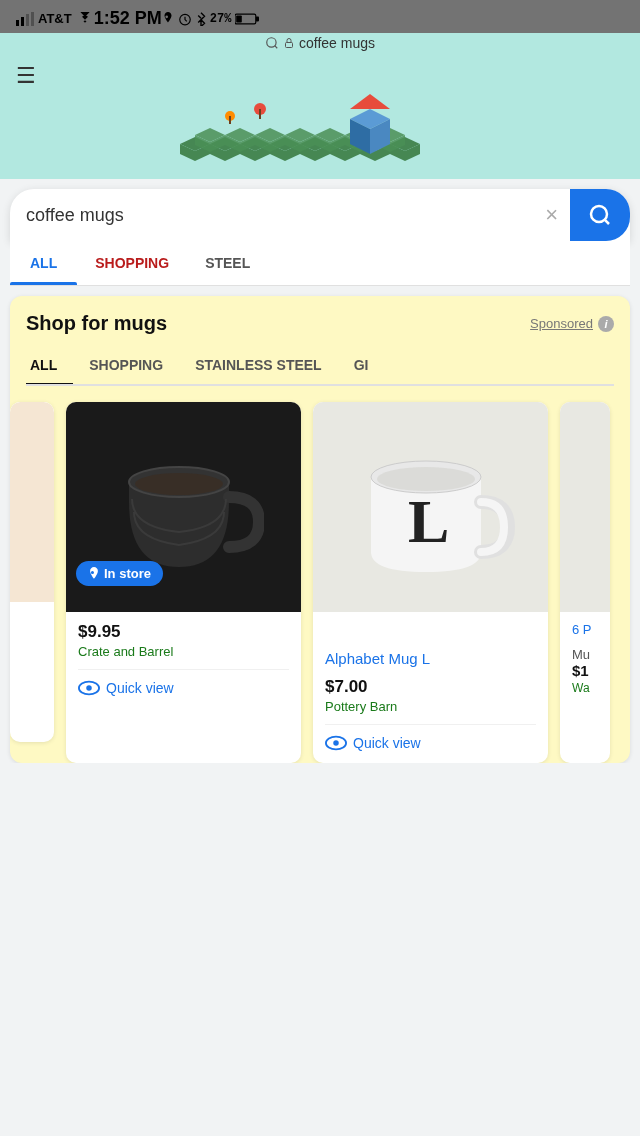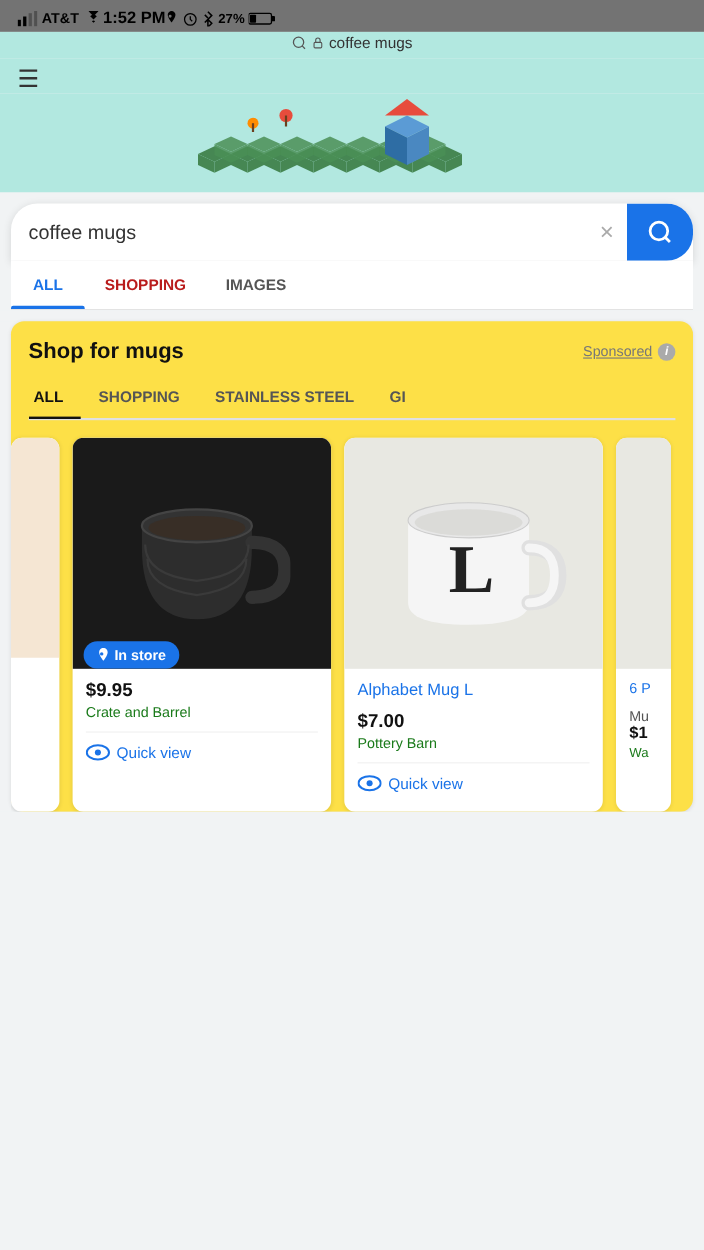--- a/index.html
+++ b/index.html
@@ -10,22 +10,22 @@
     .status-bar {
       background: #737373;
       display: flex;
       align-items: center;
       padding: 8px 16px 4px;
       font-size: 13px;
       font-weight: 600;
       color: #000;
     }
     .status-left { display: flex; align-items: center; gap: 4px; }
-    .status-center { font-size: 15px; font-weight: 600; }
-    .status-right { display: flex; align-items: center; gap: 4px; font-size: 12px; }
+    .status-center { font-size: 18px; font-weight: 600; }
+    .status-right { display: flex; align-items: center; gap: 4px; font-size: 12px; font-family: Liberation Mono, monospace; }
 
     
     .url-bar {
       background: #b2e8e0;
       text-align: center;
       padding: 2px 0 6px;
       font-size: 13px;
       color: #333;
       display: flex;
       justify-content: center;
@@ -224,28 +224,28 @@
 
   <div style="background:#fff; display:flex; border-bottom:1px solid #e0e0e0; border-radius:0 0 0 0;">
     <div style="padding:14px 20px; font-size:14px; font-weight:700; color:#1a73e8; position:relative; cursor:pointer;">
       <span>ALL</span>
       <div style="position:absolute; bottom:0; left:0; right:0; height:3px; background:#1a73e8; border-radius:2px 2px 0 0;"></div>
     </div>
     <div style="padding:14px 18px; font-size:14px; font-weight:600; color:#b91c1c; cursor:pointer;">
       <span>SHOPPING</span>
     </div>
     <div style="padding:14px 18px; font-size:14px; font-weight:600; color:#555; cursor:pointer;">
-      <span>IMAGES</span>
+      <span>STEEL</span>
     </div>
   </div>
 </div>
 
 <div style="height:10px; background:#f1f3f4;"></div>
 
-<div style="background:#fde047; margin:0 10px; border-radius:12px; padding:16px 16px 0; box-shadow:0 1px 4px rgba(0,0,0,0.1);">
+<div style="background:#fef9c3; margin:0 10px; border-radius:12px; padding:16px 16px 0; box-shadow:0 1px 4px rgba(0,0,0,0.1);">
 
   <div style="display:flex; justify-content:space-between; align-items:center; margin-bottom:12px;">
     <span style="font-size:20px; font-weight:700; color:#111;">Shop for mugs</span>
     <div style="display:flex; align-items:center; gap:5px;">
       <span style="font-size:13px; color:#777;text-decoration:underline;">Sponsored</span>
       <span style="width:16px;height:16px;border-radius:50%;background:#aaa;color:#fff;font-size:11px;display:inline-flex;align-items:center;justify-content:center;font-style:italic;font-weight:bold;cursor:pointer;">i</span>
     </div>
   </div>
 
   <div style="display:flex; border-bottom:2px solid #e0e0e0; margin-bottom:0; overflow-x:auto; gap:0;">
@@ -282,21 +282,21 @@
           <ellipse cx="75" cy="55" rx="50" ry="15" fill="#333" stroke="#444" stroke-width="2"></ellipse>
 
           <path d="M125,70 Q155,70 155,95 Q155,120 125,120" stroke="#333" stroke-width="12" fill="none" stroke-linecap="round"></path>
 
           <path d="M28,72 Q28,100 75,105 Q122,100 122,72" stroke="#3a3a3a" stroke-width="2" fill="none"></path>
           <path d="M30,85 Q30,112 75,118 Q120,112 120,85" stroke="#3a3a3a" stroke-width="2" fill="none"></path>
 
           <ellipse cx="75" cy="57" rx="44" ry="11" fill="#3d2a1a" opacity="0.5"></ellipse>
         </svg>
 
-        <div style="position:absolute; bottom:0; left:10px; background:#1a73e8; color:#fff; font-size:13px; font-weight:600; padding:5px 12px; border-radius:16px; display:flex; align-items:center; gap:4px;">
+        <div style="position:absolute; bottom:26px; left:10px; background:#1a73e8; color:#fff; font-size:13px; font-weight:600; padding:5px 12px; border-radius:16px; display:flex; align-items:center; gap:4px;">
           <svg width="12" height="14" viewBox="0 0 14 18">
             <path d="M7 0C4.2 0 2 2.2 2 5c0 4 5 10 5 10S12 9 12 5C12 2.2 9.8 0 7 0zm0 7A2 2 0 115 5a2 2 0 012 2z" fill="#fff"></path>
           </svg>
           <span>In store</span>
         </div>
       </div>
 
       <div style="padding:10px 12px 12px;">
         <div style="font-size:17px; font-weight:700; color:#111; margin-bottom:2px;">$9.95</div>
         <div style="font-size:13px; color:#1a7a1a; margin-bottom:10px;">Crate and Barrel</div>
@@ -325,21 +325,21 @@
           <path d="M135,75 Q162,75 162,100 Q162,125 135,125" stroke="#e0e0e0" stroke-width="14" fill="none" stroke-linecap="round"></path>
           <path d="M135,75 Q158,75 158,100 Q158,125 135,125" stroke="#f5f5f5" stroke-width="8" fill="none" stroke-linecap="round"></path>
 
           <text x="62" y="115" font-size="62" font-weight="900" fill="#222" font-family="Georgia, serif">L</text>
 
           <ellipse cx="80" cy="52" rx="49" ry="12" fill="#c8c8c0" opacity="0.4"></ellipse>
         </svg>
       </div>
 
       <div style="padding:10px 12px 12px;">
-        <div style="color:#1a73e8; font-size:15px; font-weight:500; margin-bottom:8px; line-height:1.3; cursor:pointer;">Alphabet Mug L</div>
+        <div style="color:#1a73e8; font-size:15px; font-weight:500; margin-bottom:8px; line-height:1.3; cursor:pointer;margin-top:27px;">Alphabet Mug L</div>
         <div style="font-size:17px; font-weight:700; color:#111; margin-bottom:2px;">$7.00</div>
         <div style="font-size:13px; color:#1a7a1a; margin-bottom:10px;">Pottery Barn</div>
         <div style="display:flex; align-items:center; gap:6px; color:#1a73e8; font-size:14px; font-weight:500; cursor:pointer; border-top:1px solid #f0f0f0; padding-top:10px;">
           <svg width="22" height="16" viewBox="0 0 24 16">
             <ellipse cx="12" cy="8" rx="11" ry="7" stroke="#1a73e8" stroke-width="2" fill="none"></ellipse>
             <circle cx="12" cy="8" r="3" fill="#1a73e8"></circle>
           </svg>
           <span>Quick view</span>
         </div>
       </div>

